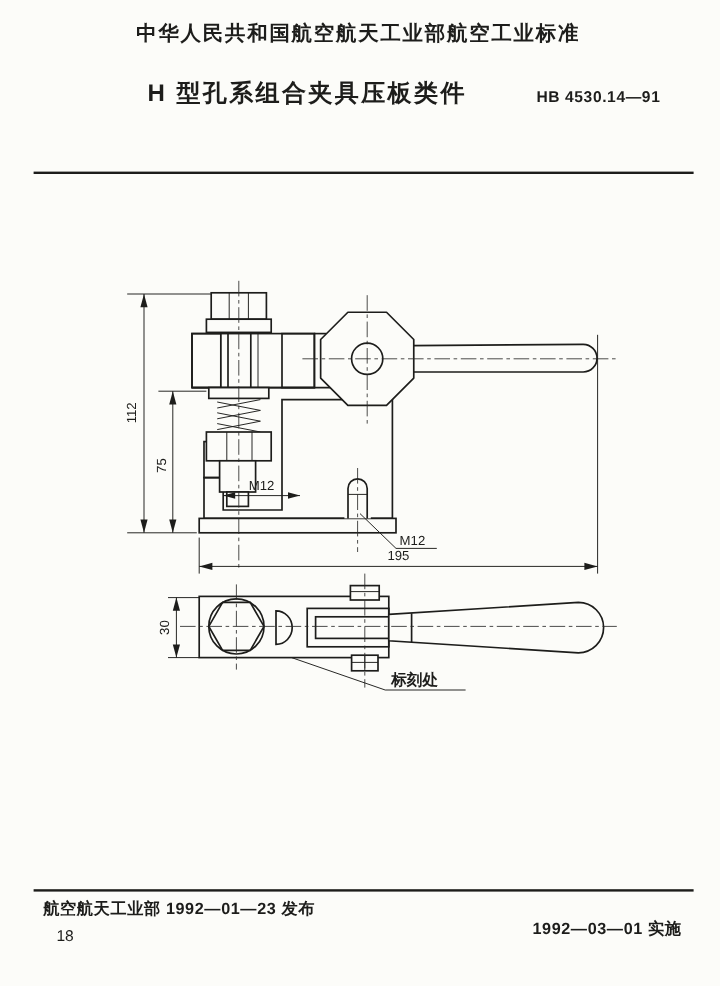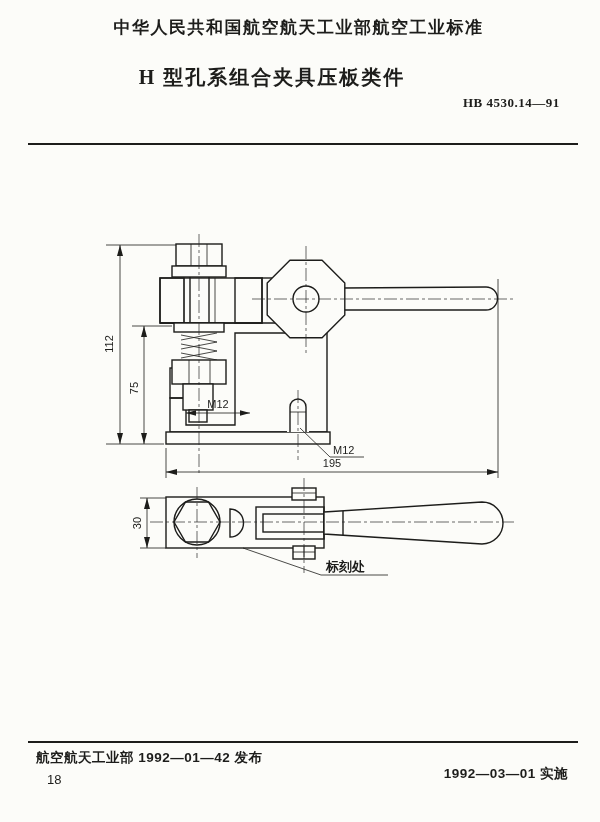--- a/index.html
+++ b/index.html
@@ -5,32 +5,32 @@
   html,body{margin:0;padding:0;}
   body{
     width:600px;height:822px;position:relative;overflow:hidden;
     background:#fcfcf9;color:#1d1d1b;
     font-family:"Liberation Sans","DejaVu Sans",sans-serif;
   }
   .header-line{
     position:absolute;top:16px;left:0;width:597px;
     text-align:center;font-size:17px;font-weight:bold;letter-spacing:1.5px;
   }
-  .title-block{position:absolute;top:64px;left:16px;width:532px;font-family:Liberation Serif, serif;}
+  .title-block{position:absolute;top:64px;left:0;width:532px;}
   .title-l1{
     text-align:center;font-size:20px;font-weight:bold;letter-spacing:2px;
     margin:0 110px 0 90px;
   }
   .title-l2{
     text-align:center;font-size:20px;font-weight:bold;letter-spacing:3px;
     margin:4px 110px 0 90px;
   }
   .std-no{
     position:absolute;top:9px;left:447px;
-    font-size:13px;font-weight:bold;letter-spacing:0.5px;white-space:nowrap;margin-top:22px;
+    font-size:13px;font-weight:bold;letter-spacing:0.5px;white-space:nowrap;
   }
   .rule{position:absolute;left:28px;width:550px;height:2px;background:#1d1d1b;}
   .rule-top{top:143px;}
   .rule-bottom{top:741px;}
   .footer-left{
     position:absolute;top:749px;left:36px;
     font-size:13.5px;font-weight:bold;letter-spacing:0.5px;
   }
   .footer-right{
     position:absolute;top:749px;right:32px;
@@ -193,15 +193,15 @@
     </g>
 
     <g>
       <path class="thin" d="M 243,548 L 321,575 H 388"></path>
       <text class="note" x="326" y="571" text-anchor="start">标刻处</text>
     </g>
   </g>
 </svg>
 
 <div class="rule rule-bottom"></div>
-<div class="footer-left">航空航天工业部 1992—01—42 发布</div>
+<div class="footer-left">航空航天工业部 1992—01—23 发布</div>
 <div class="footer-right">1992—03—01 实施</div>
 <div class="page-num">18</div>
 
 </body></html>

